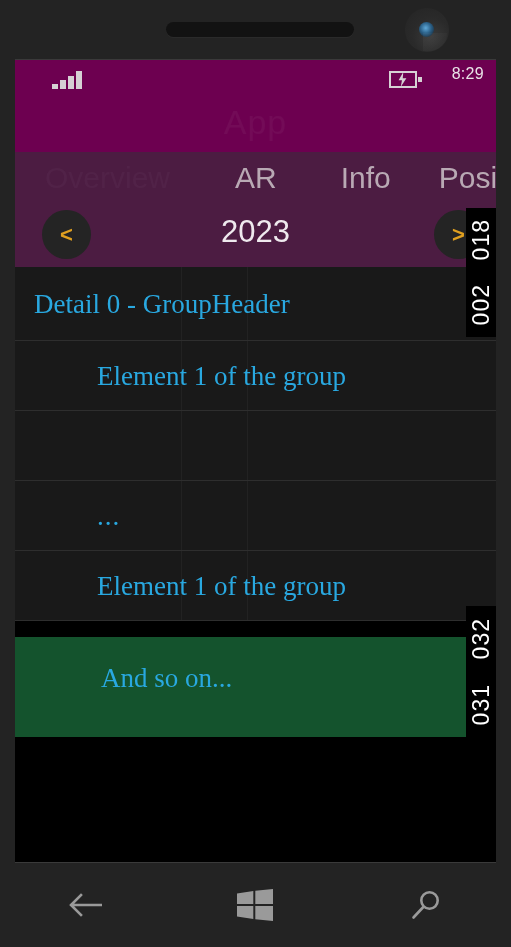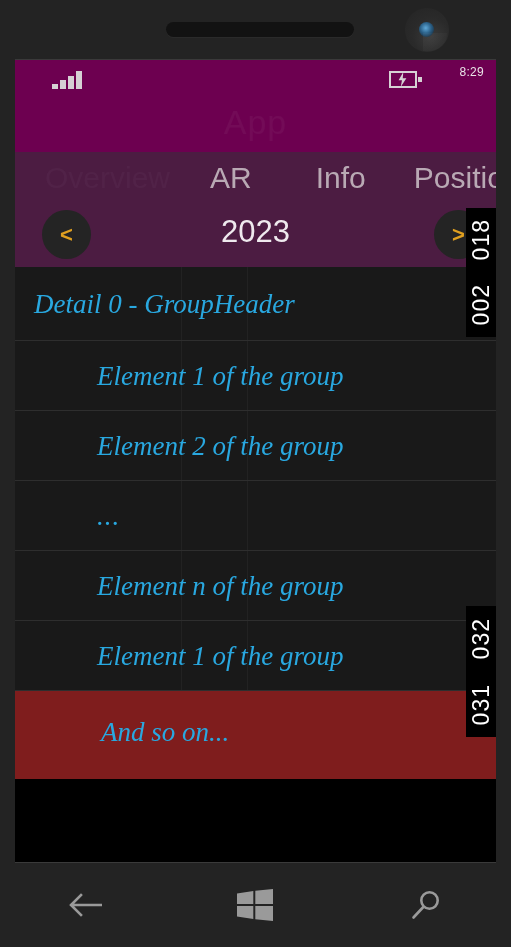--- a/index.html
+++ b/index.html
@@ -104,21 +104,21 @@
   }
   .battery .bolt {
     position: absolute; left: 7px; top: 1px;
     width: 13px; height: 15px;
     background: #d6d0d4;
     clip-path: polygon(56% 0%, 20% 55%, 46% 55%, 36% 100%, 80% 42%, 52% 42%);
   }
   .clock {
     position: absolute;
     right: 12px; top: 5px;
-    font-size: 12px;
+    font-size: 16px;
     color: #e9e3e7;
     letter-spacing: 0.3px;
   }
 
   
   .app-title-bar {
     position: relative;
     height: 53px;
     background: #6d0050;
   }
@@ -141,21 +141,21 @@
   }
   .pivot-tab {
     font-size: 30px;
     color: #b9a9b4;
     white-space: nowrap;
   }
   .pivot-tab.faint {
     color: rgba(210,190,205,0.045);
   }
   .pivot-tab.t-hidden { margin-left: 30px; }
-  .pivot-tab.t-ar     { margin-left: 40px; }
+  .pivot-tab.t-ar     { margin-left: 65px; }
   .pivot-tab.t-info   { margin-left: 64px; }
   .pivot-tab.t-pos    { margin-left: 48px; }
 
   
   .yearbar {
     position: relative;
     height: 63px;
     background: #4c1c42;
   }
   .circle-btn {
@@ -180,33 +180,33 @@
     text-align: center;
     font-size: 31px;
     color: #efeaee;
   }
 
   
   .list {
     position: relative;
     height: 597px;
     background: #000;
-    font-style: italic;
   }
   .row {
     position: relative;
     background: #191919;
     border-bottom: 1px solid #2e2e2e;
     height: 70px;
   }
   .row.group-header { height: 74px; }
   .row.last-row {
-    background: #7f1d1d;
+    background: #14532d;
     border-bottom: none;
-    height: 88px;
+    height: 100px;
+    margin-top: 16px;
   }
   .row .colsep {
     position: absolute;
     top: 0; bottom: 0;
     width: 1px;
     background: rgba(255,255,255,0.045);
   }
   .row .colsep.c1 { left: 166px; }
   .row .colsep.c2 { left: 232px; }
 
@@ -340,34 +340,28 @@
 
       <div class="row item">
         <div class="colsep c1"></div>
         <div class="colsep c2"></div>
         <div class="cell-text">Element 1 of the group</div>
       </div>
 
       <div class="row item">
         <div class="colsep c1"></div>
         <div class="colsep c2"></div>
-        <div class="cell-text">Element 2 of the group</div>
       </div>
 
       <div class="row ellipsis">
         <div class="colsep c1"></div>
         <div class="colsep c2"></div>
         <div class="cell-text">...</div>
       </div>
 
-      <div class="row item">
-        <div class="colsep c1"></div>
-        <div class="colsep c2"></div>
-        <div class="cell-text">Element n of the group</div>
-      </div>
 
 
       <div class="row item">
         <div class="colsep c1"></div>
         <div class="colsep c2"></div>
         <div class="cell-text">Element 1 of the group</div>
       </div>
 
       <div class="row last-row">
         <div class="cell-text">And so on...</div>

